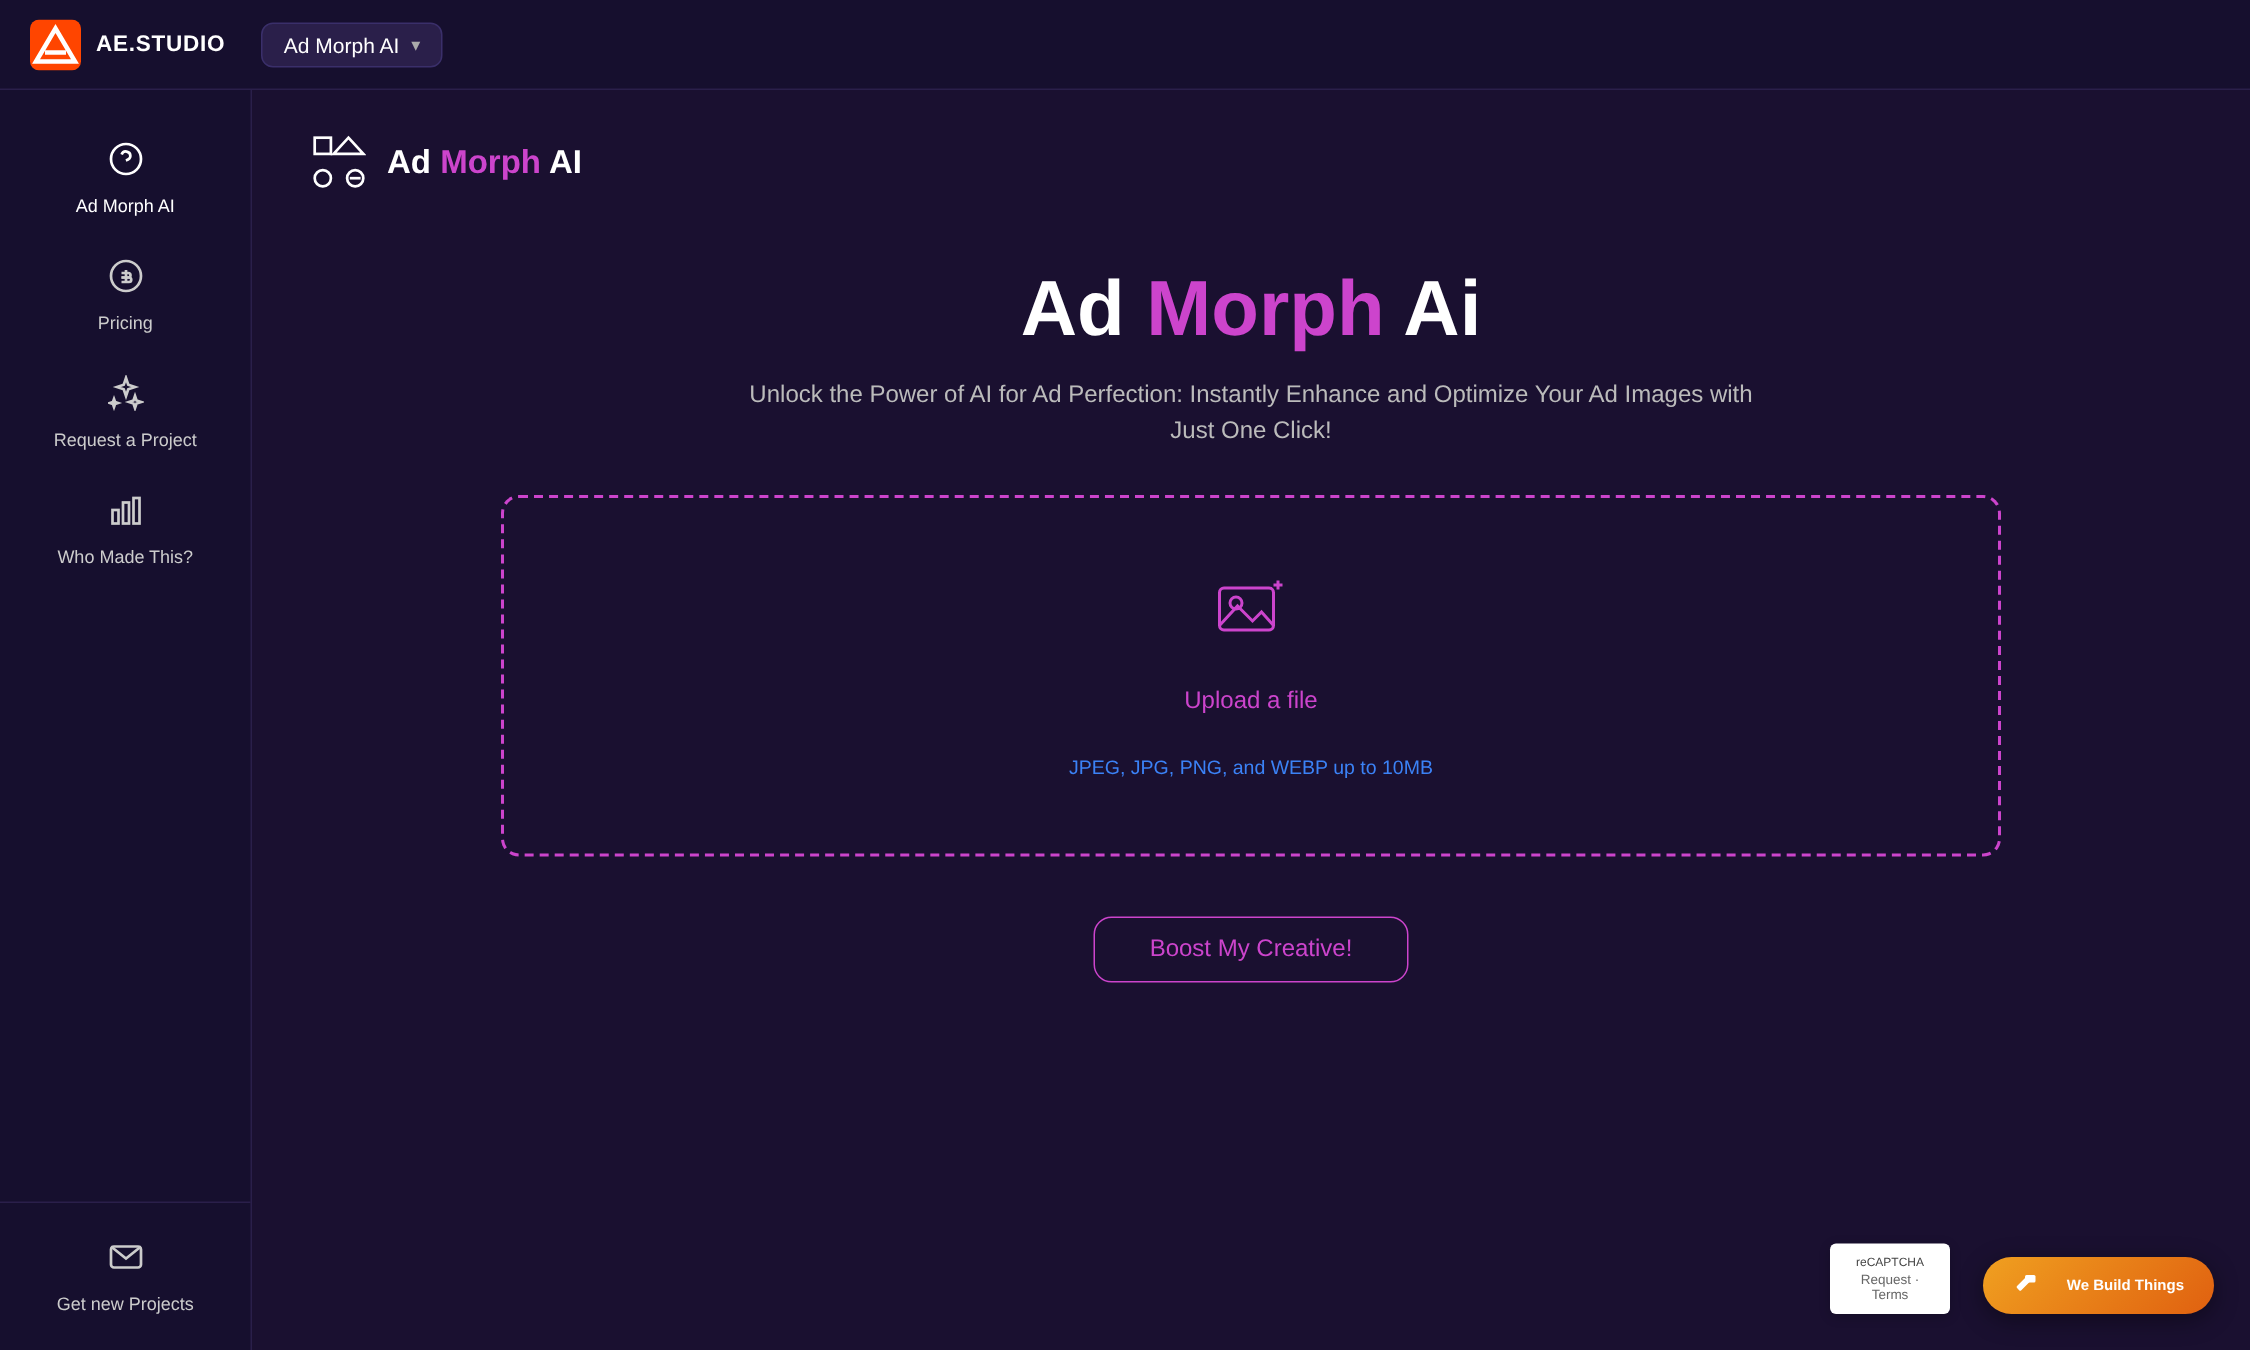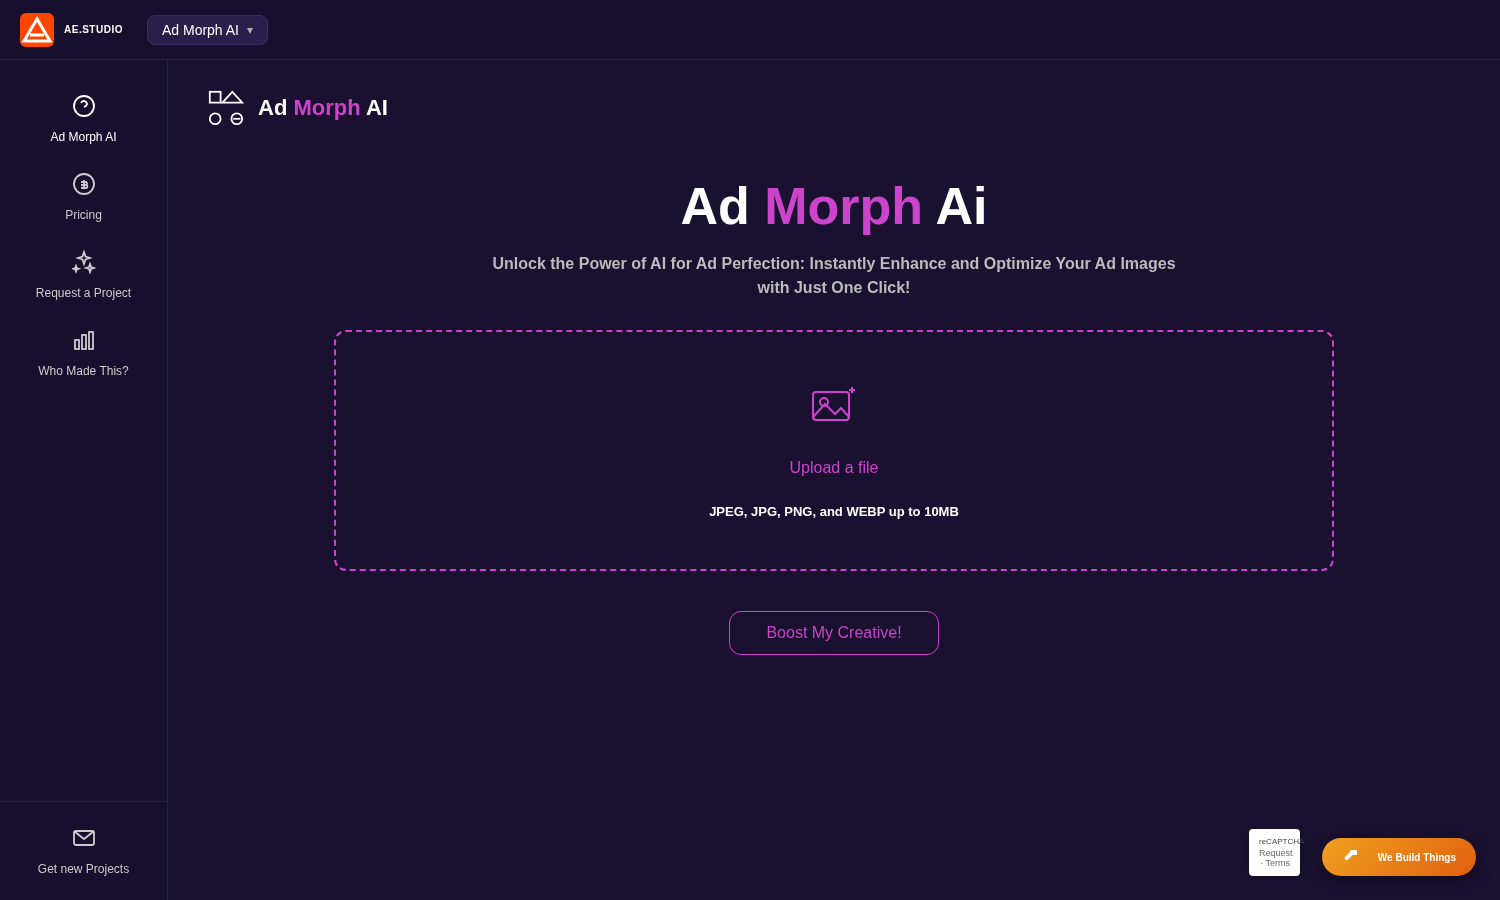--- a/index.html
+++ b/index.html
@@ -24,21 +24,21 @@
       gap: 16px;
       z-index: 10;
     }
     .logo-area {
       display: flex;
       align-items: center;
       gap: 10px;
     }
     .logo-text {
       color: #fff;
-      font-size: 10px;
+      font-size: 15px;
       font-weight: 600;
       letter-spacing: 0.5px;
     }
     .app-selector {
       display: flex;
       align-items: center;
       gap: 8px;
       background: #2a1f4a;
       border: 1px solid #3a2f6a;
       border-radius: 8px;
@@ -135,21 +135,20 @@
     }
     .hero-title .accent {
       color: #cc44cc;
     }
     .hero-subtitle {
       font-size: 16px;
       color: #bbb;
       max-width: 700px;
       margin: 0 auto 30px;
       line-height: 1.5;
-      font-weight: bold;
     }
 
     
     .upload-box {
       border: 2px dashed #cc44cc;
       border-radius: 12px;
       max-width: 1000px;
       margin: 0 auto 40px;
       padding: 50px 30px;
       display: flex;
@@ -158,23 +157,22 @@
       gap: 27px;
       cursor: pointer;
       background: transparent;
     }
     .upload-label {
       color: #cc44cc;
       font-size: 16px;
       font-weight: 500;
     }
     .upload-hint {
-      color: #ffffff;
+      color: #3b82f6;
       font-size: 13px;
-      font-weight: bold;
     }
 
     
     .boost-btn {
       display: block;
       margin: 0 auto;
       background: transparent;
       border: 1.5px solid #cc44cc;
       color: #cc44cc;
       font-size: 16px;
@@ -206,22 +204,22 @@
     
     .recaptcha-badge {
       position: fixed;
       bottom: 24px;
       right: 200px;
       background: #fff;
       border-radius: 4px;
       padding: 8px 10px;
       font-size: 9px;
       color: #666;
-      width: 51px;
-      text-align: right;
+      width: 80px;
+      text-align: center;
       box-shadow: 0 2px 8px rgba(0,0,0,0.2);
     }
     .recaptcha-badge .rc-title {
       font-size: 8px;
       color: #444;
       margin-bottom: 2px;
     }
 
     
     .morph-icon-svg {

